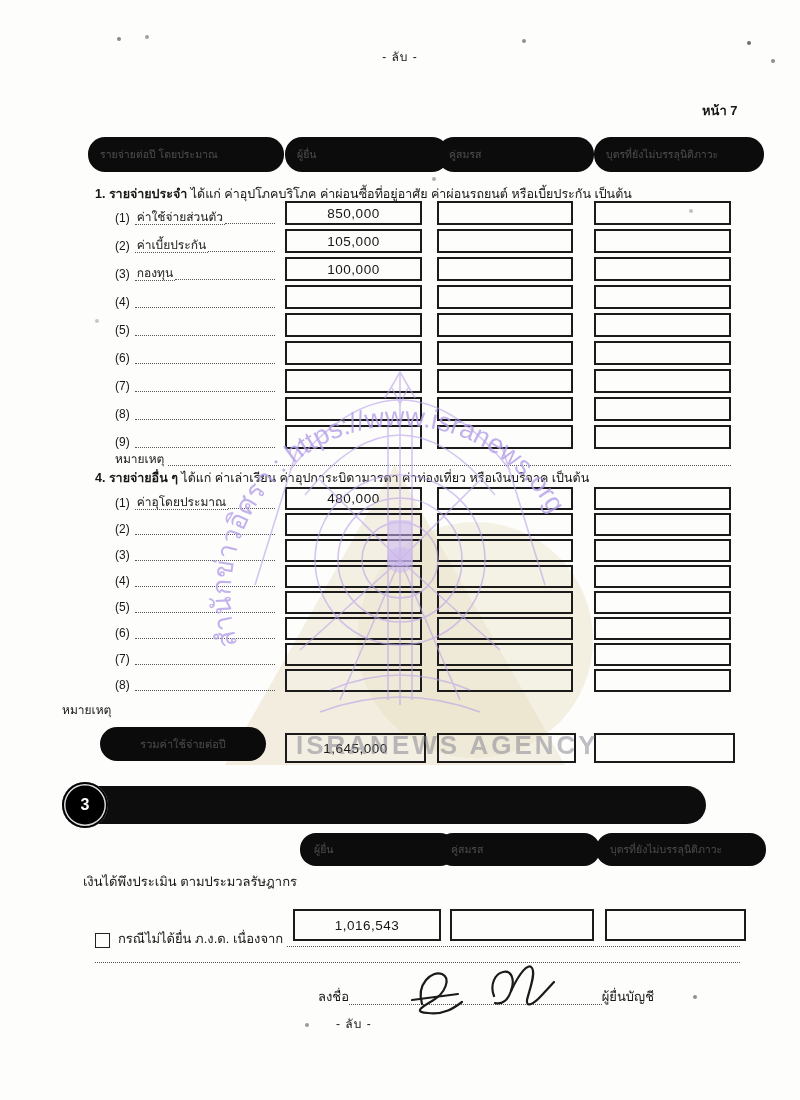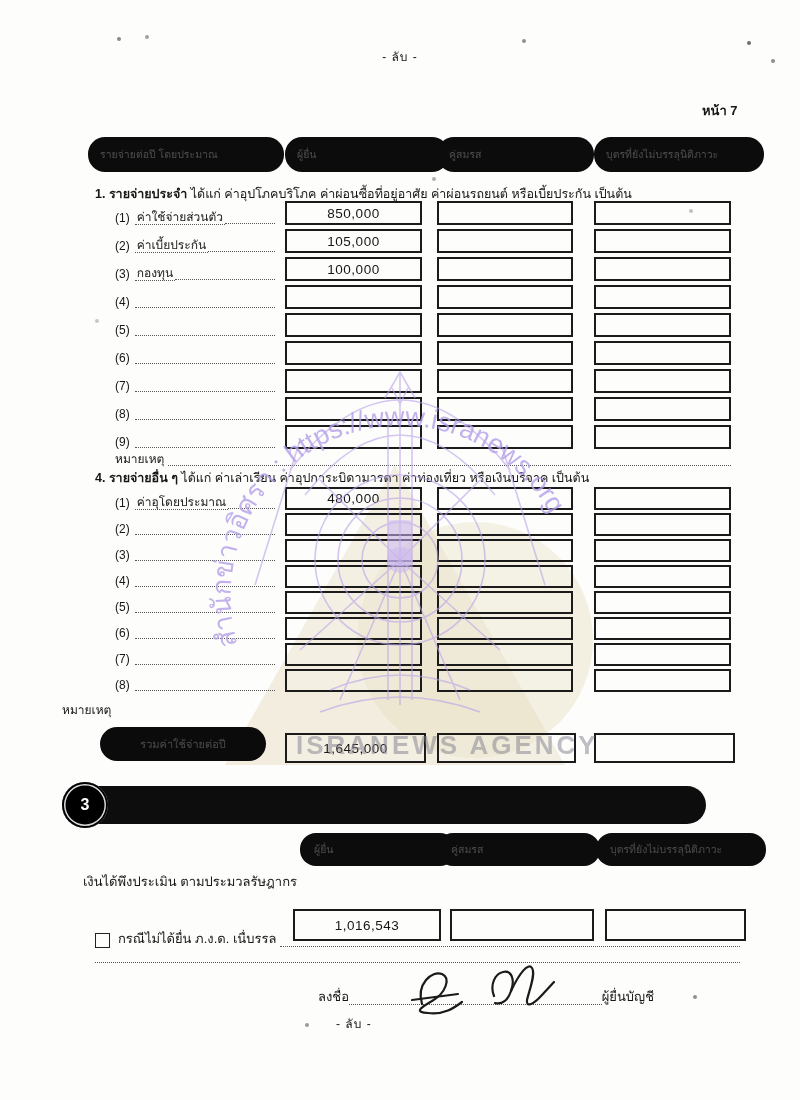--- a/index.html
+++ b/index.html
@@ -369,21 +369,21 @@
 
     <div id="income-label">
       <div>เงินได้พึงประเมิน ตามประมวลรัษฎากร</div>
     </div>
     <div id="ibox1" class="vbox ibox">1,016,543</div>
     <div id="ibox2" class="vbox ibox"></div>
     <div id="ibox3" class="vbox ibox"></div>
 
     <div id="checkbox-row">
       <div id="checkbox"></div>
-      <span>กรณีไม่ได้ยื่น ภ.ง.ด. เนื่บรรล</span>
+      <span>กรณีไม่ได้ยื่น ภ.ง.ด. เนื่องจาก</span>
       <span class="fill"></span>
     </div>
     <div id="dotline2"></div>
 
     <div id="sig-row">
       <span>ลงชื่อ</span>
       <span class="fill"></span>
       <span>ผู้ยื่นบัญชี</span>
     </div>
     <div id="secret-bottom" class="abs secret">- ลับ -</div>

